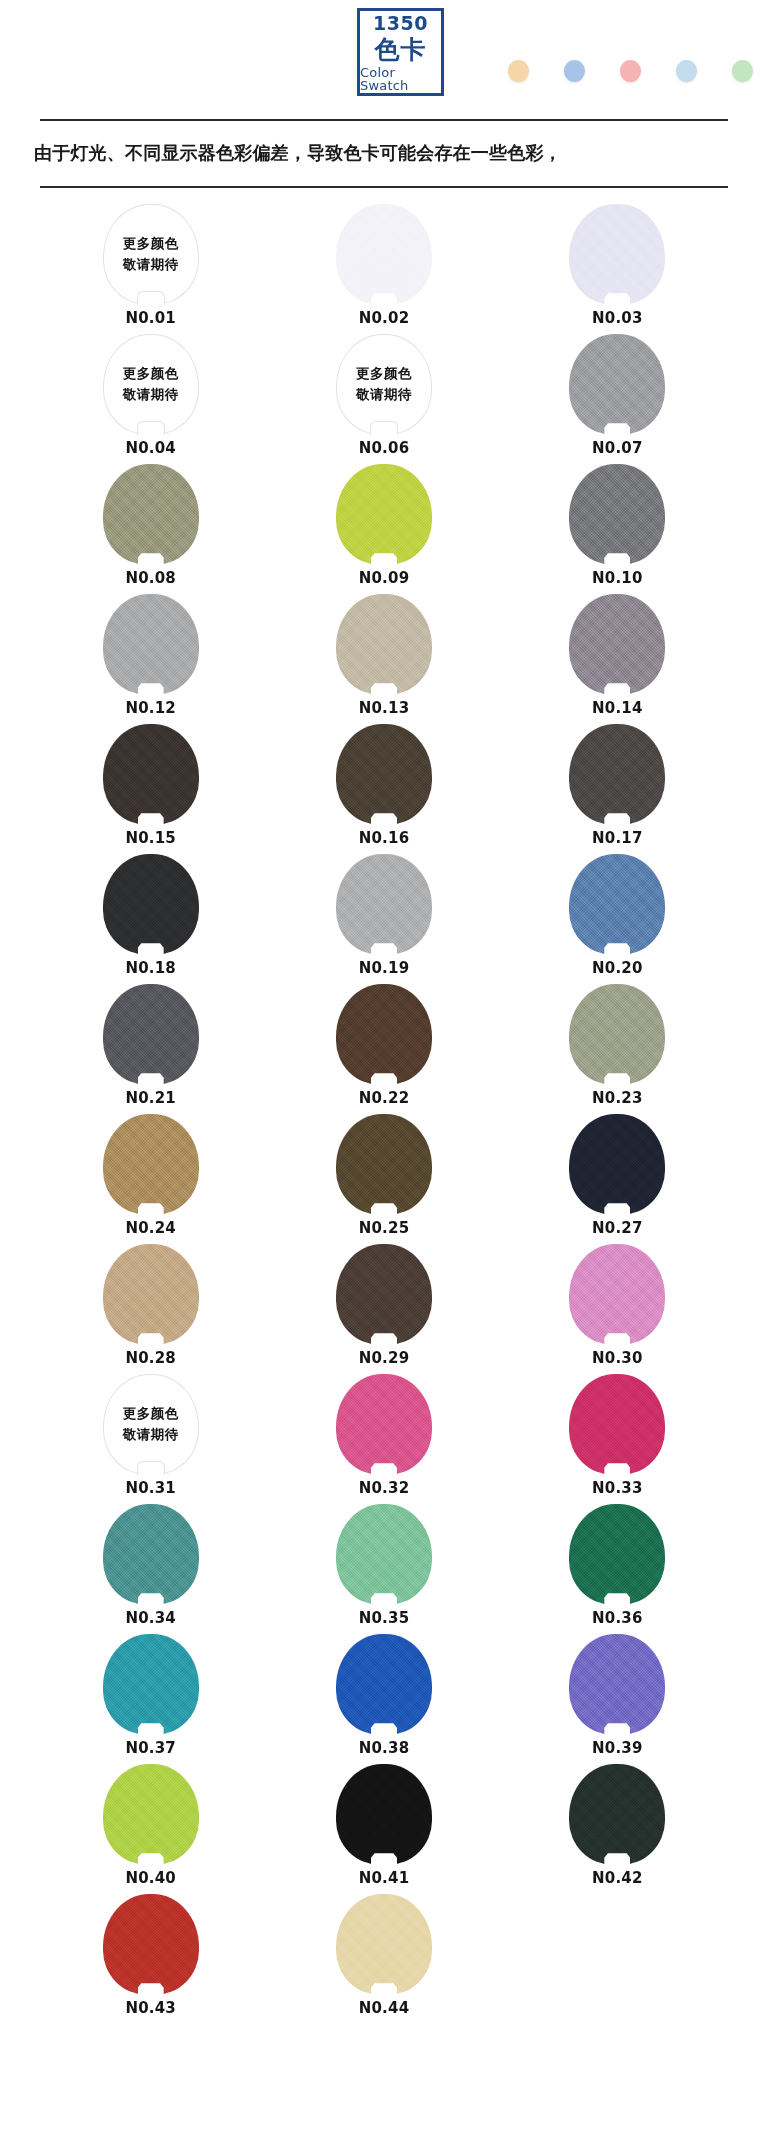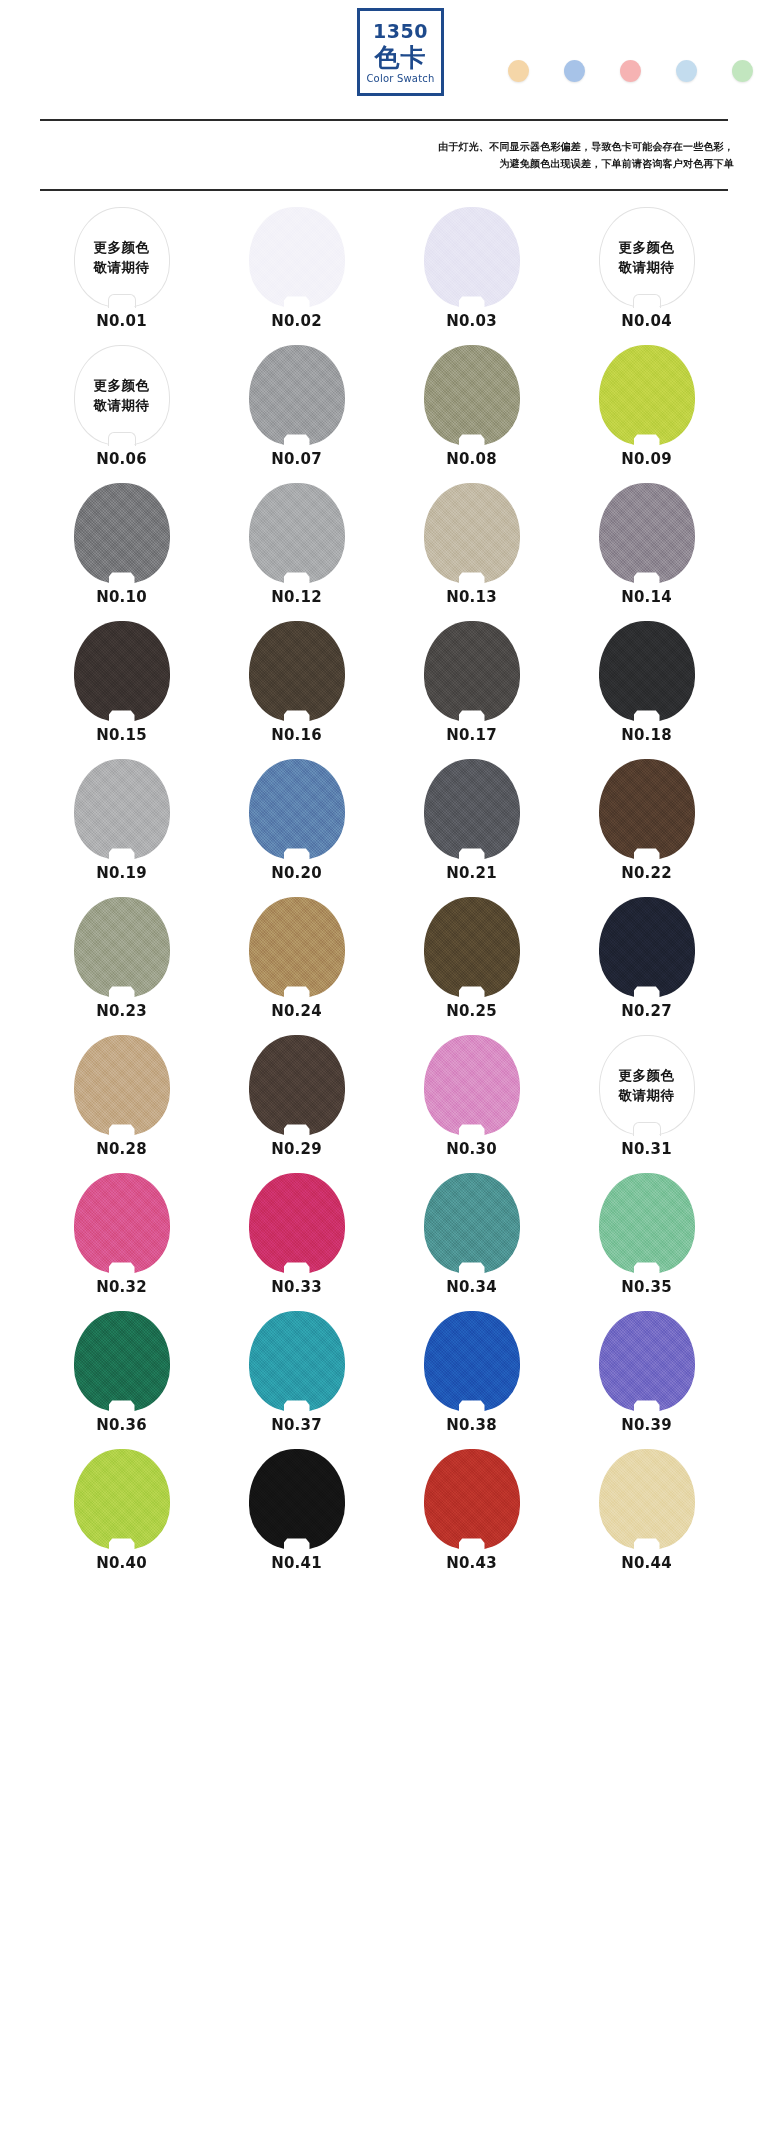--- a/index.html
+++ b/index.html
@@ -48,21 +48,21 @@
   }
   .logo-cn {
     font-size: 25px;
     font-weight: 700;
     color: #1e4a8c;
     line-height: 1;
     letter-spacing: 1px;
   }
   .logo-en {
     font-family: "DejaVu Sans", sans-serif;
-    font-size: 10px;
+    font-size: 13px;
     color: #1e4a8c;
     line-height: 1;
     margin-top: 4px;
     letter-spacing: 0.2px;
   }
 
   .dots {
     position: absolute;
     left: 508px;
     top: 60px;
@@ -81,44 +81,44 @@
     width: 688px;
     height: 2px;
     background: #2b2b2b;
     margin: 7px auto 0 auto;
   }
 
   
   .notice {
     width: 700px;
     margin: 18px auto 0 auto;
-    text-align: right;
-    font-size: 10px;
+    text-align: left;
+    font-size: 18px;
     font-weight: 700;
     line-height: 1.65;
     color: #1a1a1a;
     letter-spacing: 0.2px;
   }
   .notice-line { display: block; }
 
   .divider2 {
     width: 688px;
     height: 2px;
     background: #2b2b2b;
     margin: 17px auto 0 auto;
   }
 
   
   .grid {
     width: 700px;
     margin: 0 auto;
     padding-top: 12px;
     display: grid;
-    grid-template-columns: repeat(4, 1fr);
-    row-gap: 8px;
+    grid-template-columns: repeat(3, 1fr);
+    row-gap: 0px;
   }
   .cell {
     height: 130px;
     display: flex;
     flex-direction: column;
     align-items: center;
     justify-content: flex-start;
     padding-top: 4px;
   }
   .swatch-wrap {
@@ -208,21 +208,20 @@
       <div class="dot" style="background: rgb(246, 179, 179);"></div>
       <div class="dot" style="background: rgb(195, 220, 238);"></div>
       <div class="dot" style="background: rgb(194, 230, 191);"></div>
     </div>
 </div>
 
 <div class="divider"></div>
 
 <div class="notice">
   <span class="notice-line">由于灯光、不同显示器色彩偏差，导致色卡可能会存在一些色彩，</span>
-  <span class="notice-line">为避免颜色出现误差，下单前请咨询客户对色再下单</span>
 </div>
 
 <div class="divider2"></div>
 
 <div class="grid">
     <div class="cell">
       <div class="swatch-wrap">
         <div class="swatch placeholder">
           <div class="ph-text">更多颜色</div>
           <div class="ph-text">敬请期待</div>
@@ -498,20 +497,27 @@
     </div>
     <div class="cell">
       <div class="swatch-wrap">
         <div class="swatch" style="background-color: rgb(20, 20, 20);"></div>
         <div class="notch"></div>
       </div>
       <div class="label">N0.41</div>
     </div>
     <div class="cell">
       <div class="swatch-wrap">
+        <div class="swatch" style="background-color: rgb(37, 48, 44);"></div>
+        <div class="notch"></div>
+      </div>
+      <div class="label">N0.42</div>
+    </div>
+    <div class="cell">
+      <div class="swatch-wrap">
         <div class="swatch" style="background-color: rgb(185, 49, 41);"></div>
         <div class="notch"></div>
       </div>
       <div class="label">N0.43</div>
     </div>
     <div class="cell">
       <div class="swatch-wrap">
         <div class="swatch" style="background-color: rgb(230, 215, 168);"></div>
         <div class="notch"></div>
       </div>

